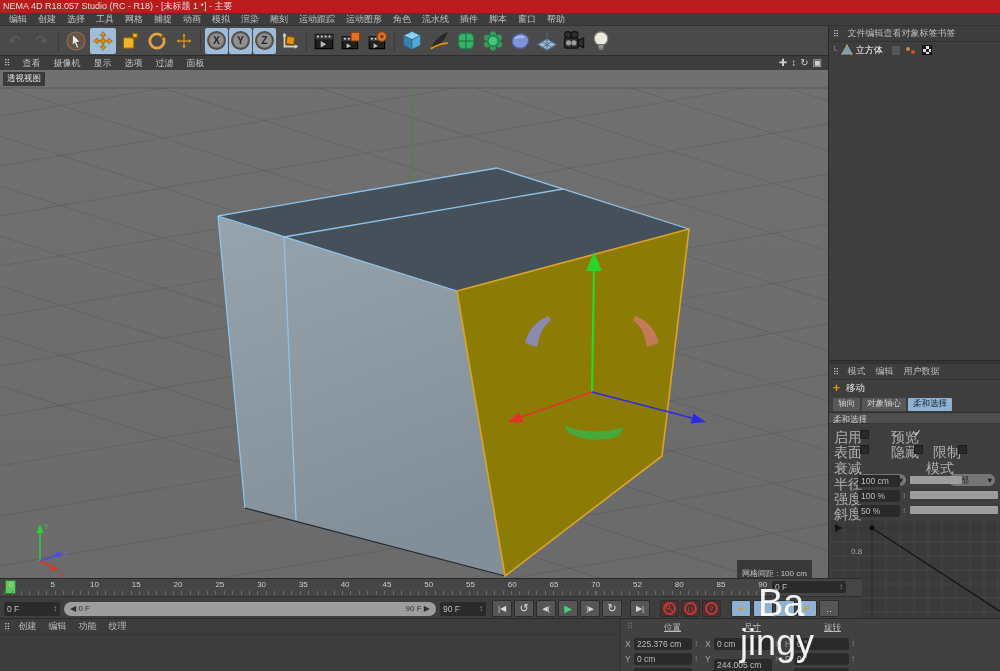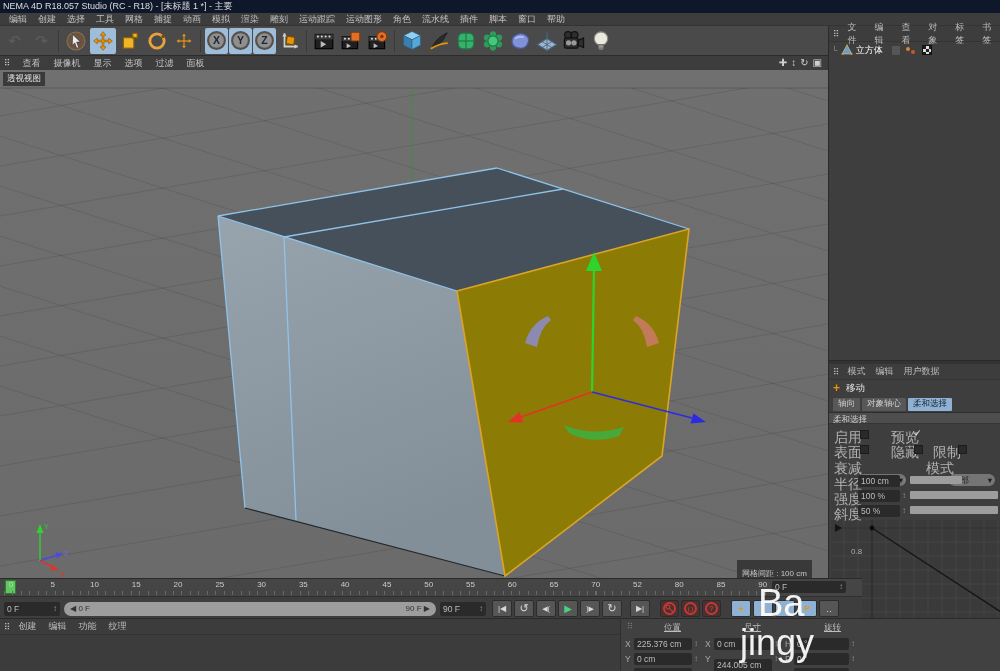--- a/index.html
+++ b/index.html
@@ -4,21 +4,21 @@
 <style>
   * { margin:0; padding:0; box-sizing:border-box; }
   html,body { background:#222; }
   #app {
     position:relative; width:1000px; height:671px; overflow:hidden;
     background:#3e3e3e; font-family:"Liberation Sans","DejaVu Sans",sans-serif;
     color:#c4c4c4; font-size:9px; -webkit-font-smoothing:antialiased;
   }
   .abs { position:absolute; }
   
-  .titlebar { left:0; top:0; width:1000px; height:13px; background:#0f172a; color:#dedede;
+  .titlebar { left:0; top:0; width:1000px; height:13px; background:#b91c1c; color:#dedede;
               font-size:9px; line-height:13px; padding-left:3px; white-space:nowrap; }
   .menubar { left:0; top:13px; width:1000px; height:13px; background:#3d3d3d;
              display:flex; gap:11px; padding:0 9px; align-items:center; border-bottom:1px solid #333; }
   .menubar span { color:#c2c2c2; font-size:9px; cursor:default; }
   .toolbar { left:0; top:26px; width:828px; height:30px; background:#4a4a4a;
              display:flex; align-items:center; padding-left:1px; border-bottom:1px solid #2c2c2c; }
   .tbtn { width:26px; height:26px; display:flex; align-items:center; justify-content:center;
           border-radius:2px; margin:0 0.5px; position:relative; }
   .tbtn.active { background:#9fbcd8; }
   .tbtn.disabled { color:#5e5e5e; }
@@ -374,21 +374,21 @@
       <span>▣</span>
     </span>
   </div>
   <div class="abs vp-label">透视视图</div>
   <div class="abs grid-info">网格间距 : 100 cm</div>
 
   <div class="abs rpanel">
 
     <div class="pmenu">
       <span class="grip">⠿</span>
-      <span style="display:flex;gap:9px">
+      <span style="display:flex;">
 
       <span>文件</span>
           <span>编辑</span>
           <span>查看</span>
           <span>对象</span>
           <span>标签</span>
           <span>书签</span>
         </span>
     </div>
     <div style="height:16px;display:flex;align-items:center;padding-left:3px;gap:3px">

